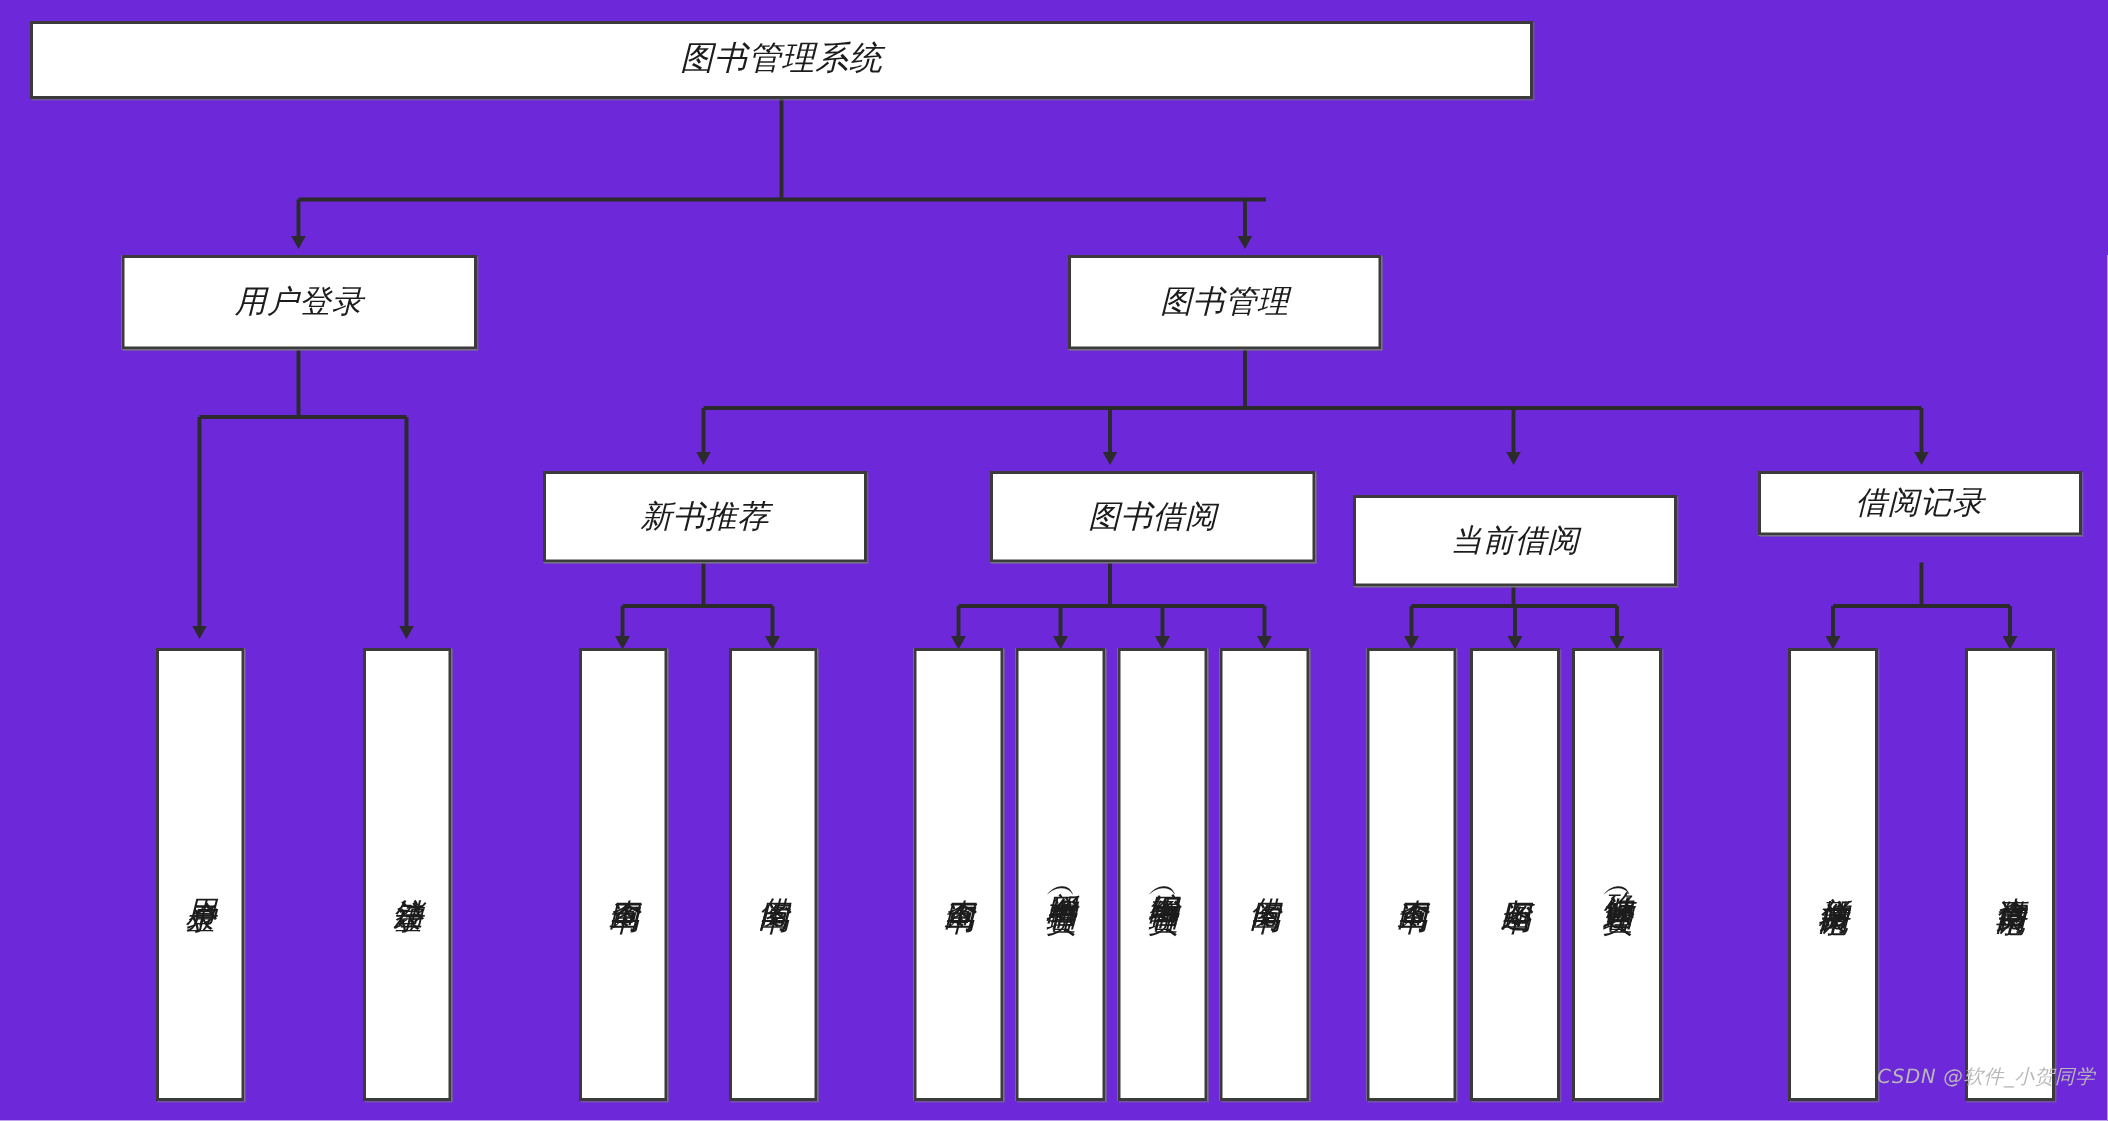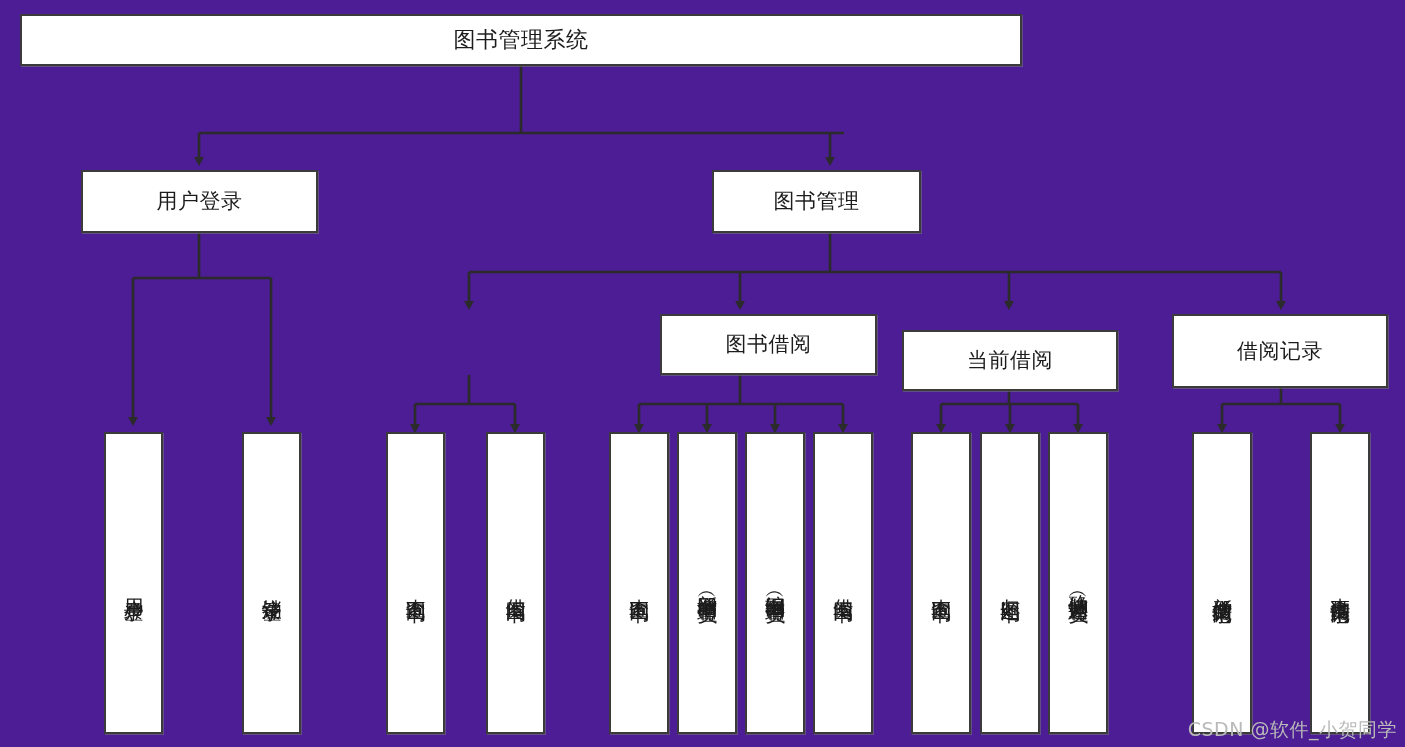--- a/index.html
+++ b/index.html
@@ -9,22 +9,23 @@
     background: #ffffff;
   }
   body {
     font-family: "DejaVu Sans", "Liberation Sans", sans-serif;
     color: #1a1a1a;
   }
   #canvas {
     position: relative;
     width: 1405px;
     height: 747px;
-    background: #4c1d95;
+    background: #6d28d9;
     overflow: hidden;
+    font-style: italic;
   }
   #edges {
     position: absolute;
     left: 0;
     top: 0;
     width: 1405px;
     height: 747px;
     pointer-events: none;
   }
   .node {
@@ -59,22 +60,22 @@
     letter-spacing: 1.5px;
     white-space: normal;
     max-height: 100%;
   }
   .node.root .label {
     font-size: 22px;
   }
   #watermark {
     position: absolute;
     right: 8px;
-    bottom: 4px;
-    font-size: 19px;
+    bottom: 20px;
+    font-size: 13px;
     color: #b9b9b9;
     letter-spacing: 0.5px;
     z-index: 3;
     white-space: nowrap;
     margin-top: 27px;
   }
 </style>
 </head>
 <body>
 
@@ -134,27 +135,30 @@
     <span class="label">图书管理系统</span>
   </div>
 
   <div class="node" style="left:81px; top:170px; width:237px; height:63px;">
     <span class="label">用户登录</span>
   </div>
   <div class="node" style="left:712px; top:170px; width:209px; height:63px;">
     <span class="label">图书管理</span>
   </div>
 
+  <div class="node" style="left:362px; top:314px; width:216px; height:61px;">
+    <span class="label">新书推荐</span>
+  </div>
   <div class="node" style="left:660px; top:314px; width:217px; height:61px;">
     <span class="label">图书借阅</span>
   </div>
   <div class="node" style="left:902px; top:330px; width:216px; height:61px;">
     <span class="label">当前借阅</span>
   </div>
-  <div class="node" style="left:1172px; top:314px; width:216px; height:74px;">
+  <div class="node" style="left:1172px; top:314px; width:216px; height:43px;">
     <span class="label">借阅记录</span>
   </div>
 
   <div class="node vertical" style="left:104px; top:432px; width:59px; height:302px;">
     <span class="label">用户登录</span>
   </div>
   <div class="node vertical" style="left:242px; top:432px; width:59px; height:302px;">
     <span class="label">注销登录</span>
   </div>
 

